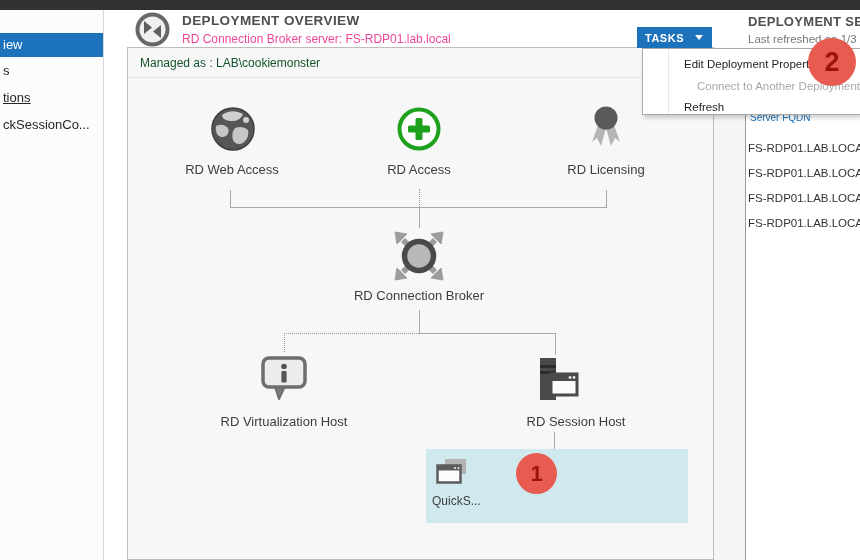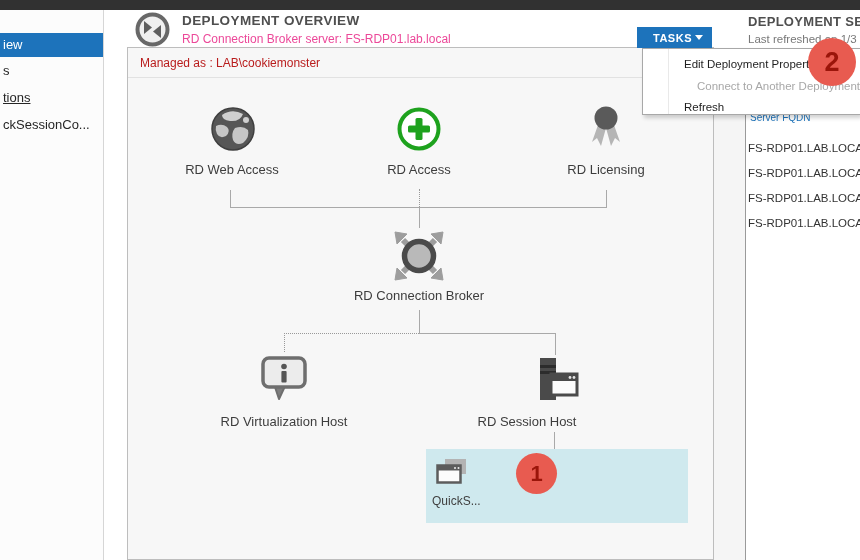--- a/index.html
+++ b/index.html
@@ -19,28 +19,28 @@
   .side-item { position:absolute; left:0; width:103px; height:24px; line-height:24px; padding-left:3px;
     font-size:13px; color:#262626; white-space:nowrap; overflow:hidden; cursor:default; }
   .side-item.selected { background:#1d73bb; color:#ffffff; }
 
   
   .hdr-title { left:182px; top:13px; font-size:13.5px; font-weight:bold; color:#4f4f4f; letter-spacing:.4px; white-space:nowrap; }
   .hdr-sub { left:182px; top:32px; font-size:12px; color:#ec4899; white-space:nowrap; }
 
   
   .tasks-btn { left:637px; top:27px; width:75px; height:21px; background:#1d73bb; color:#fff;
-    display:flex; align-items:center; justify-content:space-between; padding:0 9px 0 16px;
+    display:flex; align-items:center; justify-content:space-between; padding:0 9px 0 8px;
     font-size:11px; font-weight:bold; letter-spacing:.5px; cursor:pointer; }
   .tri-down { width:0; height:0; border-left:4px solid transparent; border-right:4px solid transparent; border-top:5px solid #ffffff; }
 
   
   .diagram-box { left:127px; top:47px; width:587px; height:513px; background:#f7f7f7; border:1px solid #bdbdbd; }
   .managed-bar { left:128px; top:48px; width:585px; height:30px; line-height:30px; padding-left:12px;
-    font-size:12px; color:#b91c1c; border-bottom:1px solid #e2e2e2; background:#f7f7f7; }
+    font-size:12px; color:#14532d; border-bottom:1px solid #e2e2e2; background:#f7f7f7; }
 
   .node-label { position:absolute; text-align:center; font-size:13px; color:#3d3d3d; white-space:nowrap; }
 
   
   .vline  { position:absolute; width:0; border-left:1px solid #a9a9a9; }
   .hline  { position:absolute; height:0; border-top:1px solid #a9a9a9; }
   .vdot   { position:absolute; width:0; border-left:1px dotted #999; }
   .hdot   { position:absolute; height:0; border-top:1px dotted #999; }
 
   
@@ -152,21 +152,21 @@
 
   <svg class="abs" style="left:530px;top:356px;" width="50" height="50" viewBox="0 0 50 50">
     <rect x="10" y="2" width="16" height="42" fill="#4a4a4a"></rect>
     <rect x="10" y="9" width="16" height="3" fill="#2c2c2c"></rect>
     <rect x="10" y="15" width="16" height="3" fill="#2c2c2c"></rect>
     <rect x="21" y="18" width="26" height="21" fill="#fbfbfb" stroke="#4a4a4a" stroke-width="3"></rect>
     <rect x="21" y="18" width="26" height="7" fill="#4a4a4a"></rect>
     <circle cx="40" cy="21.5" r="1.4" fill="#e6e6e6"></circle>
     <circle cx="44" cy="21.5" r="1.4" fill="#e6e6e6"></circle>
   </svg>
-  <div class="node-label" style="left:437px;top:414px;width:180px;">RD Session Host</div>
+  <div class="node-label" style="left:486px;top:414px;width:180px;">RD Session Host</div>
 
   <div class="vline" style="left:554px;top:432px;height:17px;"></div>
 
   <div class="abs tile"></div>
   <svg class="abs" style="left:436px;top:458px;" width="34" height="34" viewBox="0 0 34 34">
     <rect x="9" y="1" width="21" height="15" fill="#b3b3b3"></rect>
     <rect x="1.5" y="7.5" width="23" height="17" fill="#fcfcfc" stroke="#5c5c5c" stroke-width="2.5"></rect>
     <rect x="1.5" y="7.5" width="23" height="5" fill="#5c5c5c"></rect>
     <circle cx="19" cy="10" r="1" fill="#ececec"></circle>
     <circle cx="22.5" cy="10" r="1" fill="#ececec"></circle>

